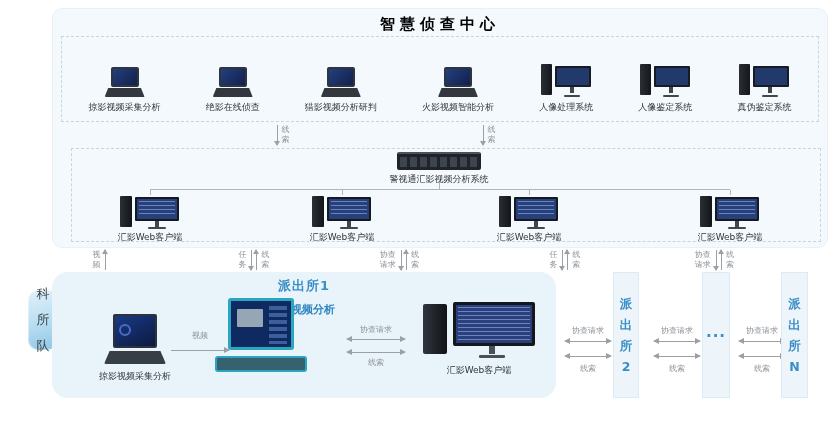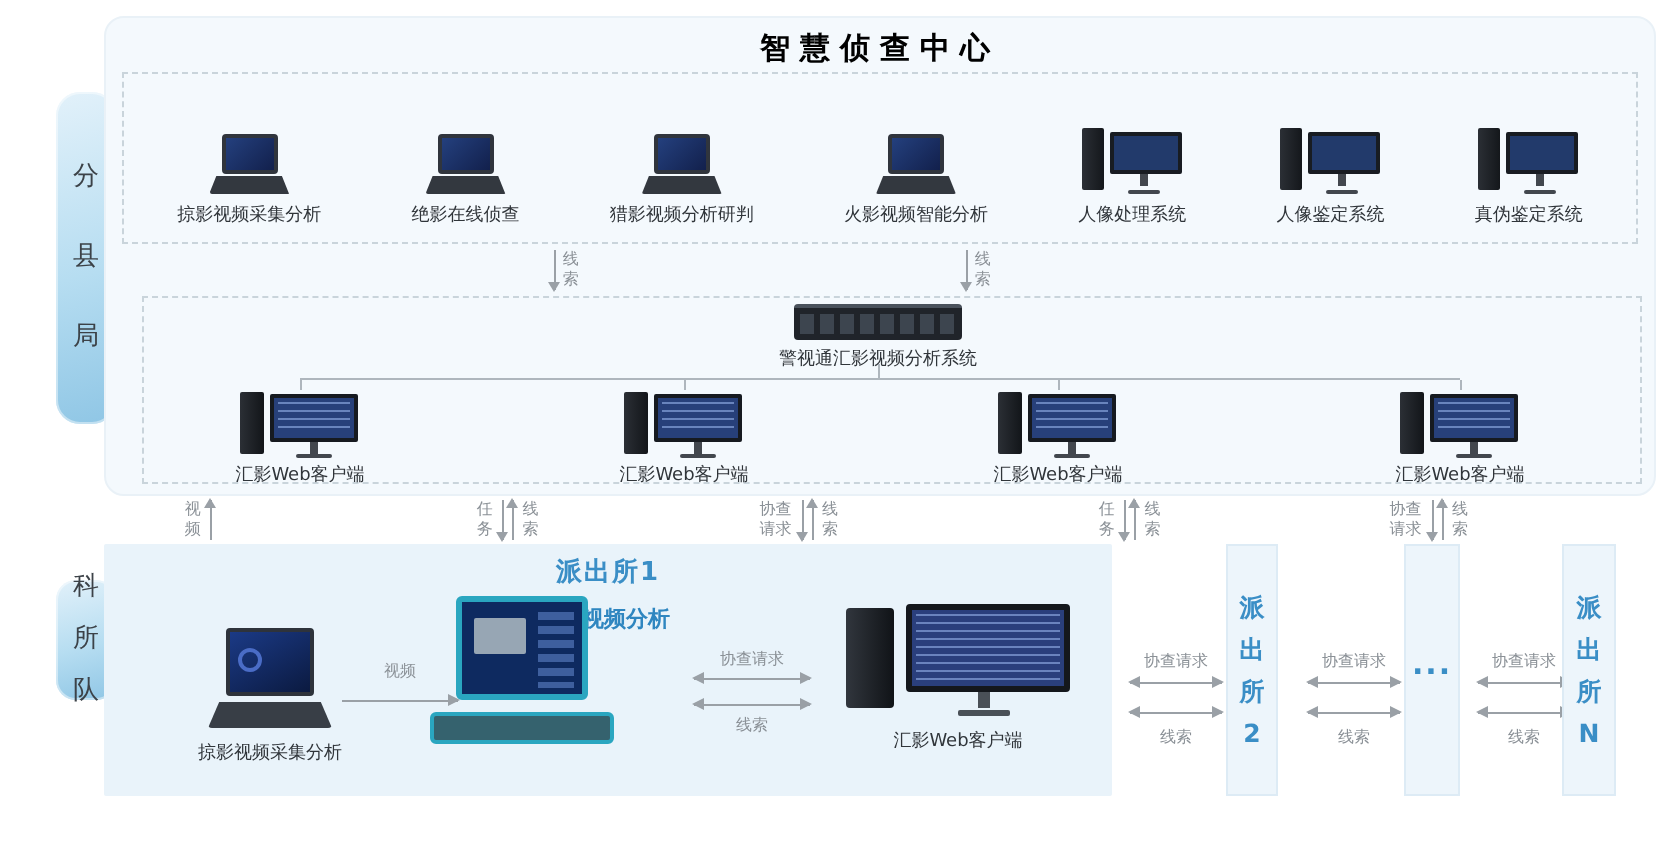--- a/index.html
+++ b/index.html
@@ -70,21 +70,21 @@
   .clue-link { position:absolute; display:flex; gap:3px; align-items:flex-start; }
   #clue-link-0 { left:224px; top:116px; }
   #clue-link-1 { left:430px; top:116px; }
 
   .flow { position:absolute; display:flex; gap:4px; align-items:center; height:24px; }
   #flow-0{left:92px;top:248px} #flow-1{left:238px;top:248px} #flow-2{left:379px;top:248px}
   #flow-3{left:549px;top:248px} #flow-4{left:694px;top:248px}
 
   
   .station1 { position:absolute; left:52px; top:272px; width:504px; height:126px;
-              background:#e9f3fa; border-radius:1px; }
+              background:#e9f3fa; border-radius:16px; }
   .station1-title { position:absolute; top:5px; left:0; right:0; text-align:center;
                     color:#3a8ec6; font-weight:bold; font-size:13px; letter-spacing:1px; }
   .collector { position:absolute; left:18px; top:42px; width:130px;
                display:flex; flex-direction:column; align-items:center; }
   .unit-label { font-size:9px; color:#30353a; margin-top:6px; white-space:nowrap; }
   .video-flow { position:absolute; left:118px; top:58px; width:60px;
                 display:flex; flex-direction:column; align-items:center; }
   .video-flow .harr { width:58px; margin-top:9px; }
   .analyzer { position:absolute; left:163px; top:26px; width:120px;
               display:flex; flex-direction:row; align-items:flex-start; }
@@ -175,23 +175,20 @@
       background:#2a3f7c; border:3px solid #14171c; border-radius:2px; }
   .icon-client-big .stand { position:absolute; left:66px; top:44px; width:6px; height:8px; background:#4a5057; }
   .icon-client-big .foot { position:absolute; left:56px; bottom:0; width:26px; height:3px;
       background:#4a5057; border-radius:1px; }
 </style>
 </head>
 <body>
 
 <div id="app">
 
-  <div class="tab" id="tab-bureau">
-    <span class="vchars">分县局</span>
-  </div>
   <div class="tab" id="tab-team">
     <span class="vchars">科所队</span>
   </div>
 
   <div class="panel-top">
     <div class="panel-title">智慧侦查中心</div>
 
     <div class="devices-box">
       <div class="device">
         <span class="ic icon-laptop-sm">

